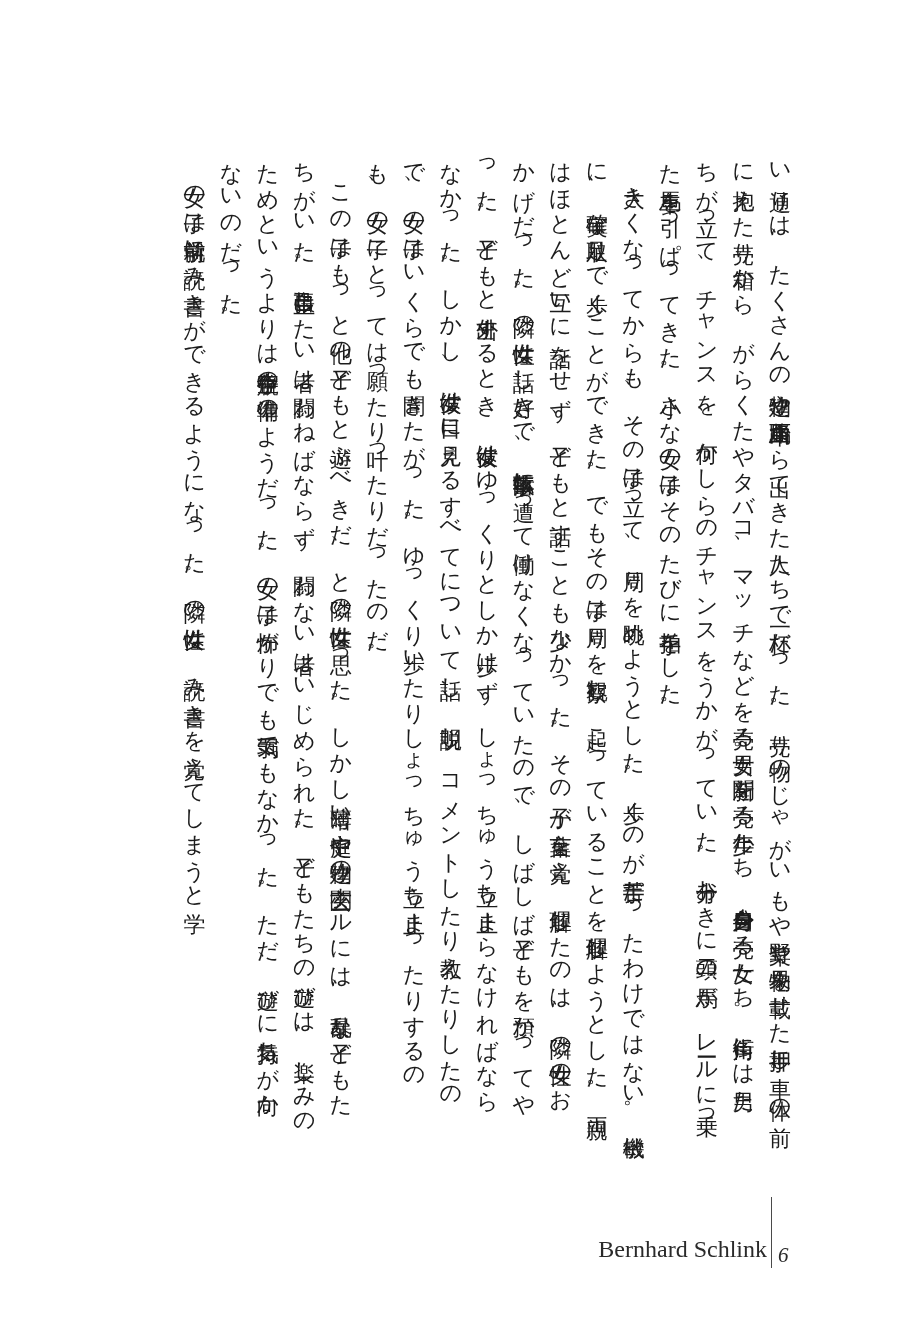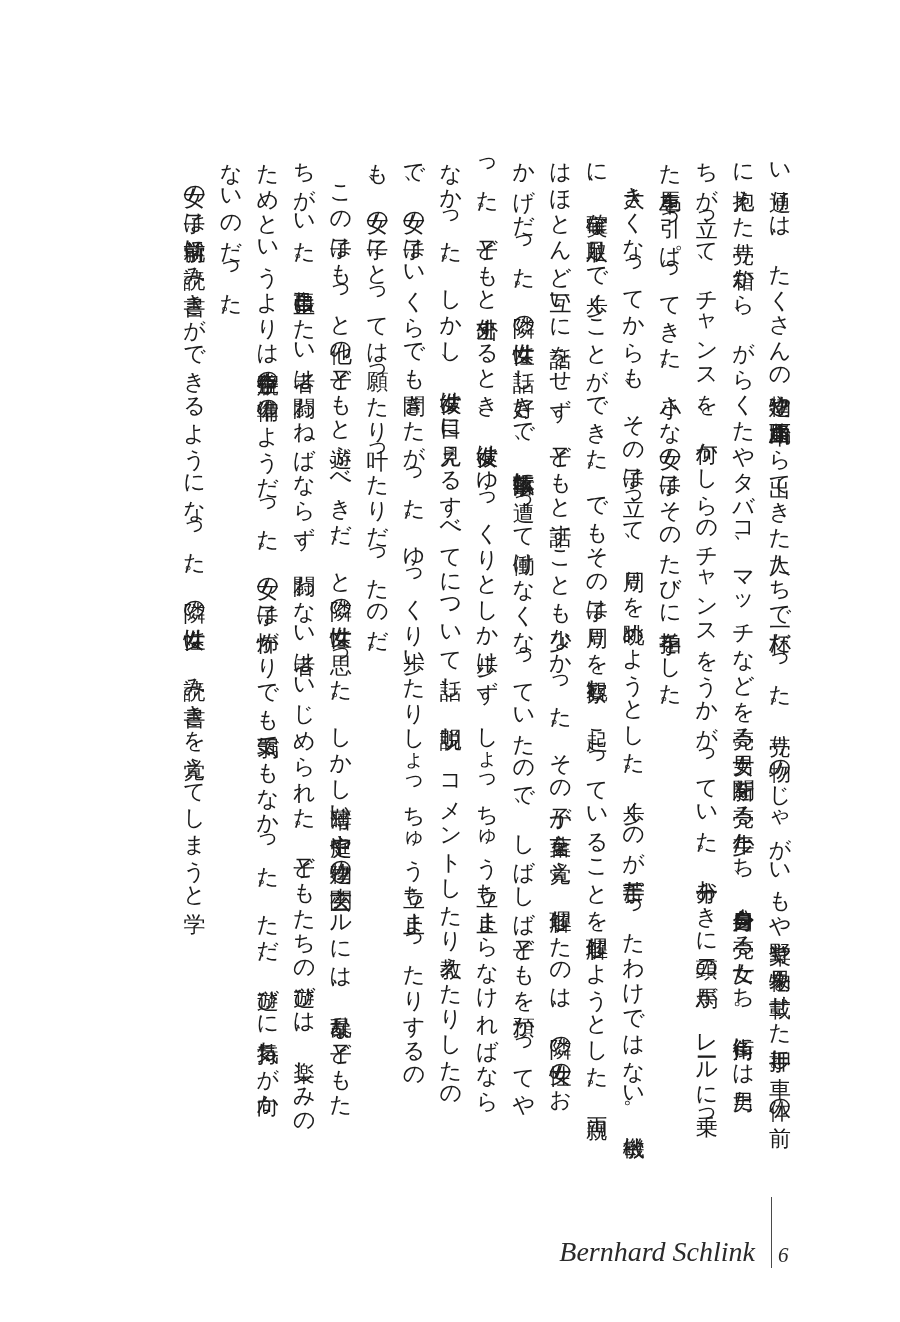--- a/index.html
+++ b/index.html
@@ -37,23 +37,22 @@
     padding: 0;
     text-indent: 0;
   }
   .text-block p.indent {
     text-indent: 1em;
   }
   
   .footer-author {
     position: absolute;
     top: 1236px;
-    right: 145px;
-    font-style: italic;
-    font-size: 28px;
+    right: 133px;
+    font-size: 24px;
     color: #2a2a2a;
     white-space: nowrap;
   }
   .footer-rule {
     position: absolute;
     top: 1197px;
     left: 771px;
     width: 1px;
     height: 71px;
     background: #4a4a4a;

